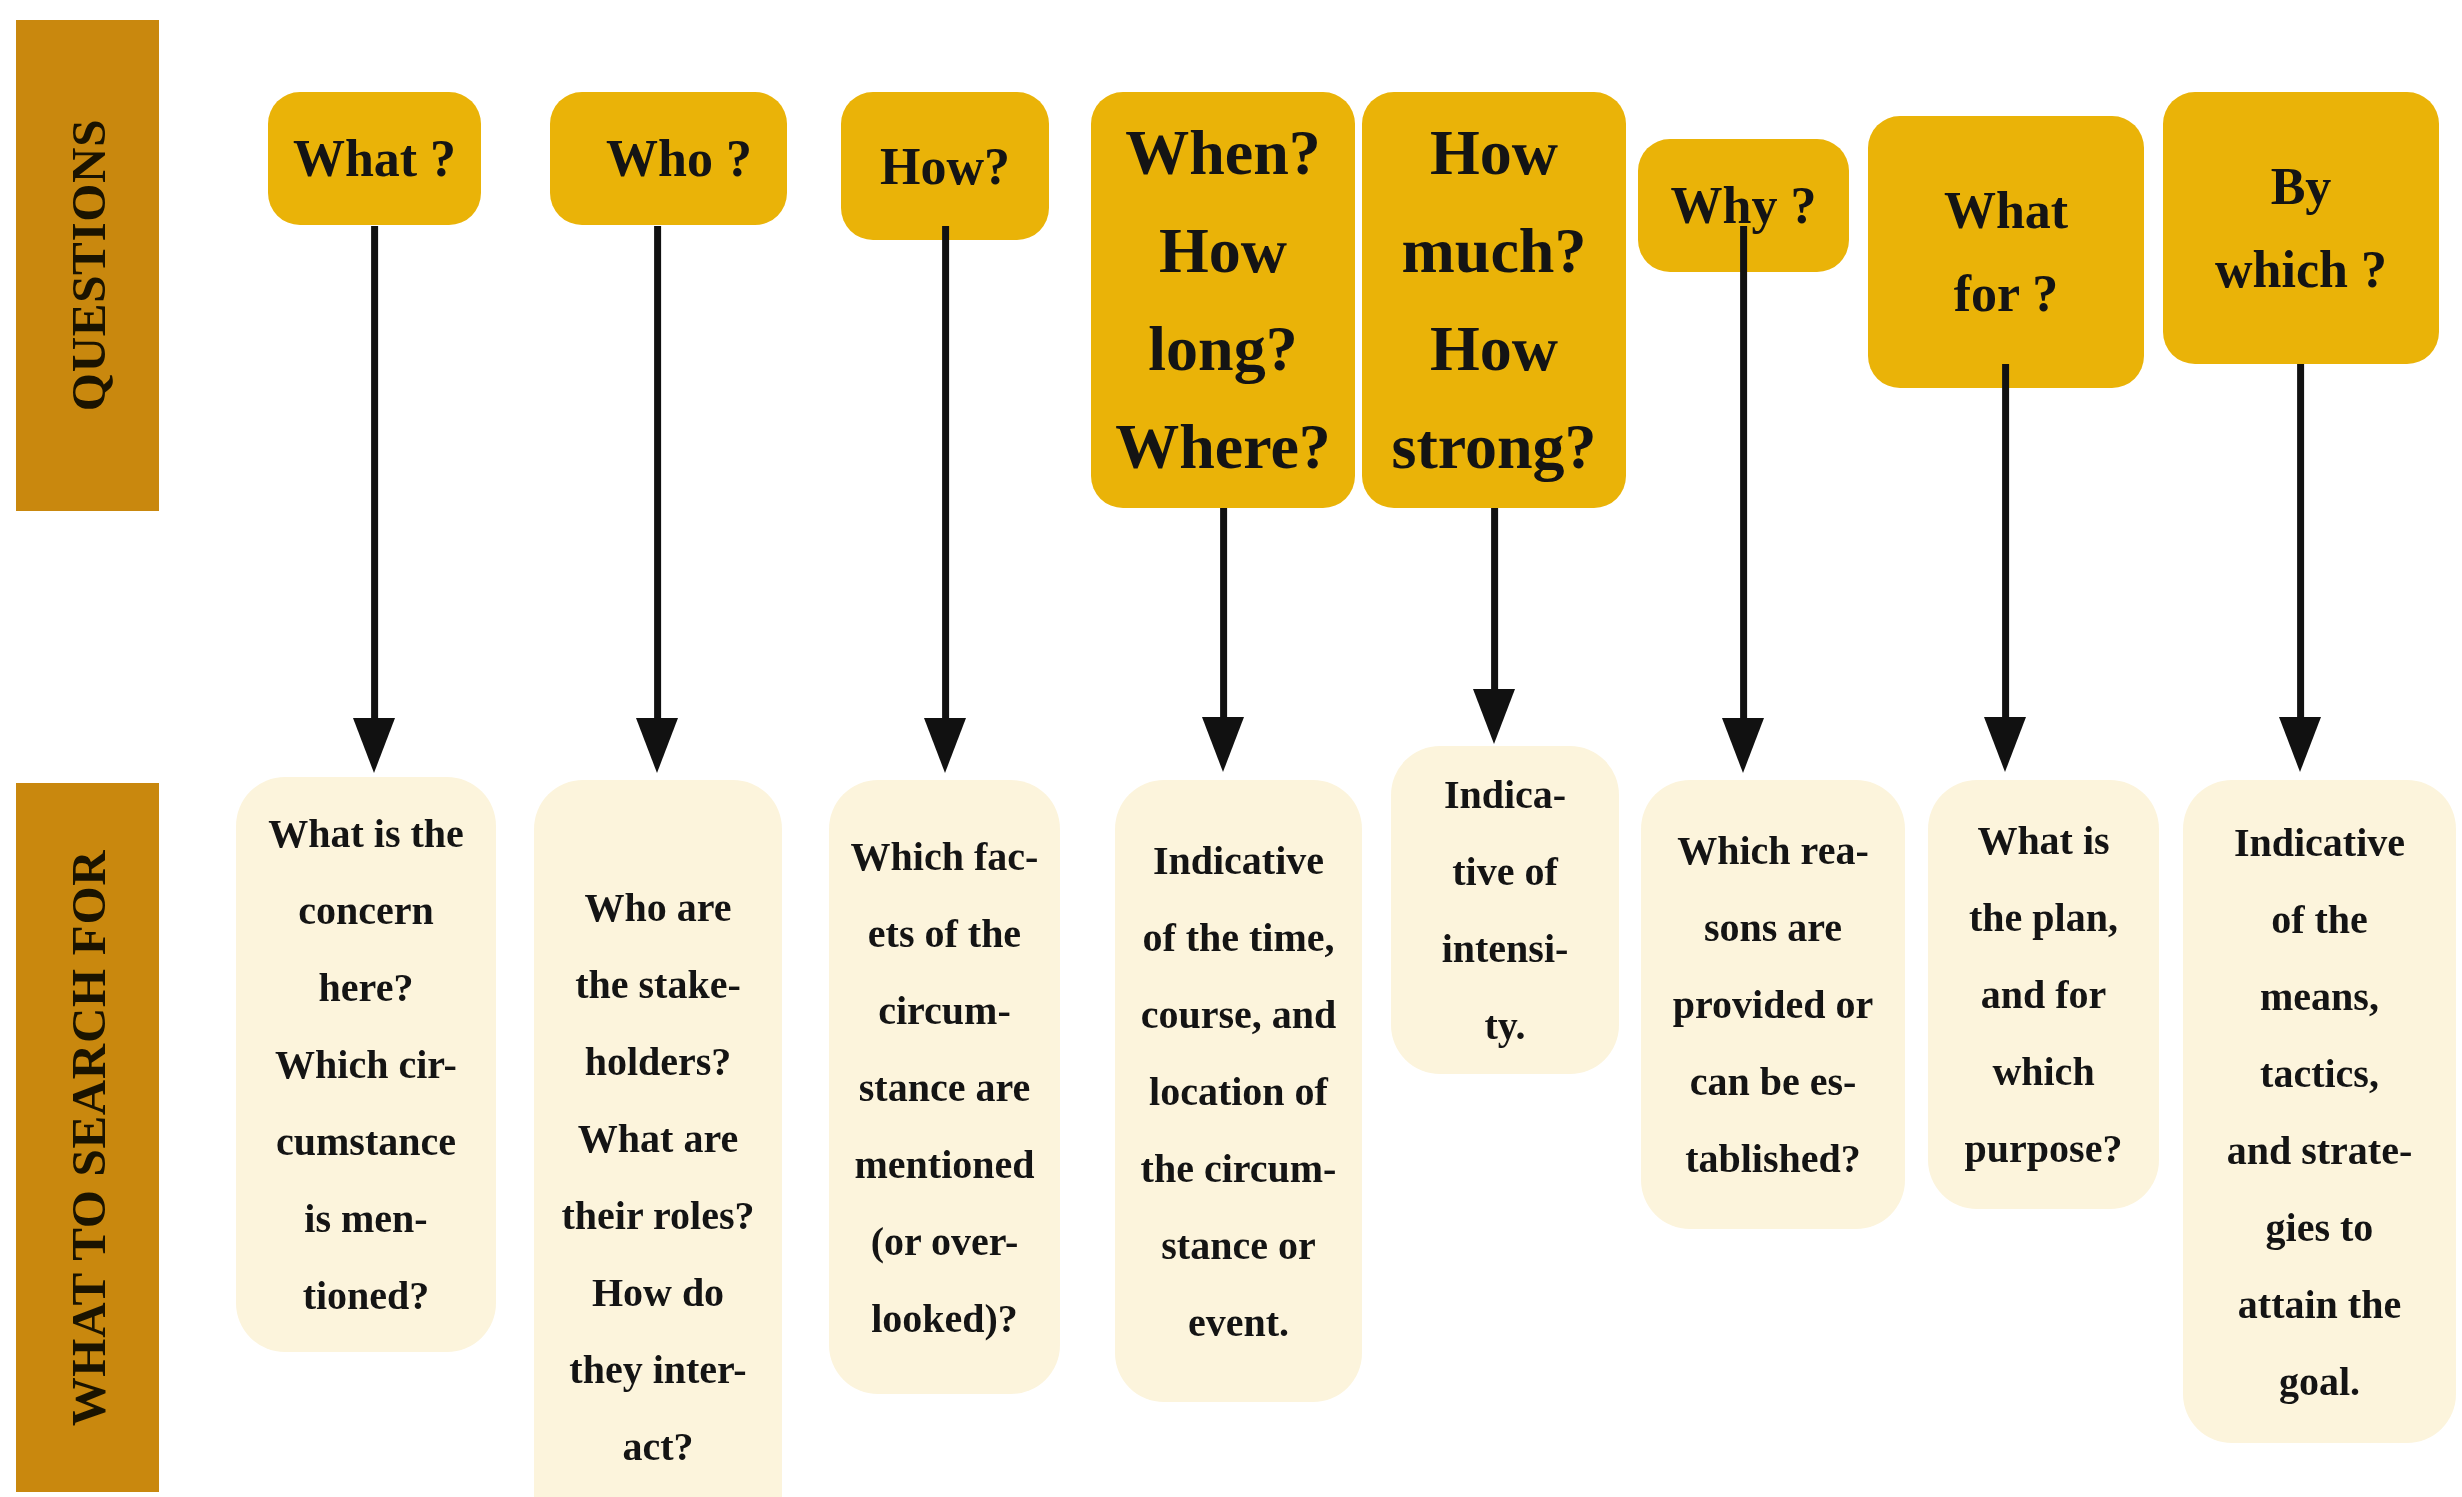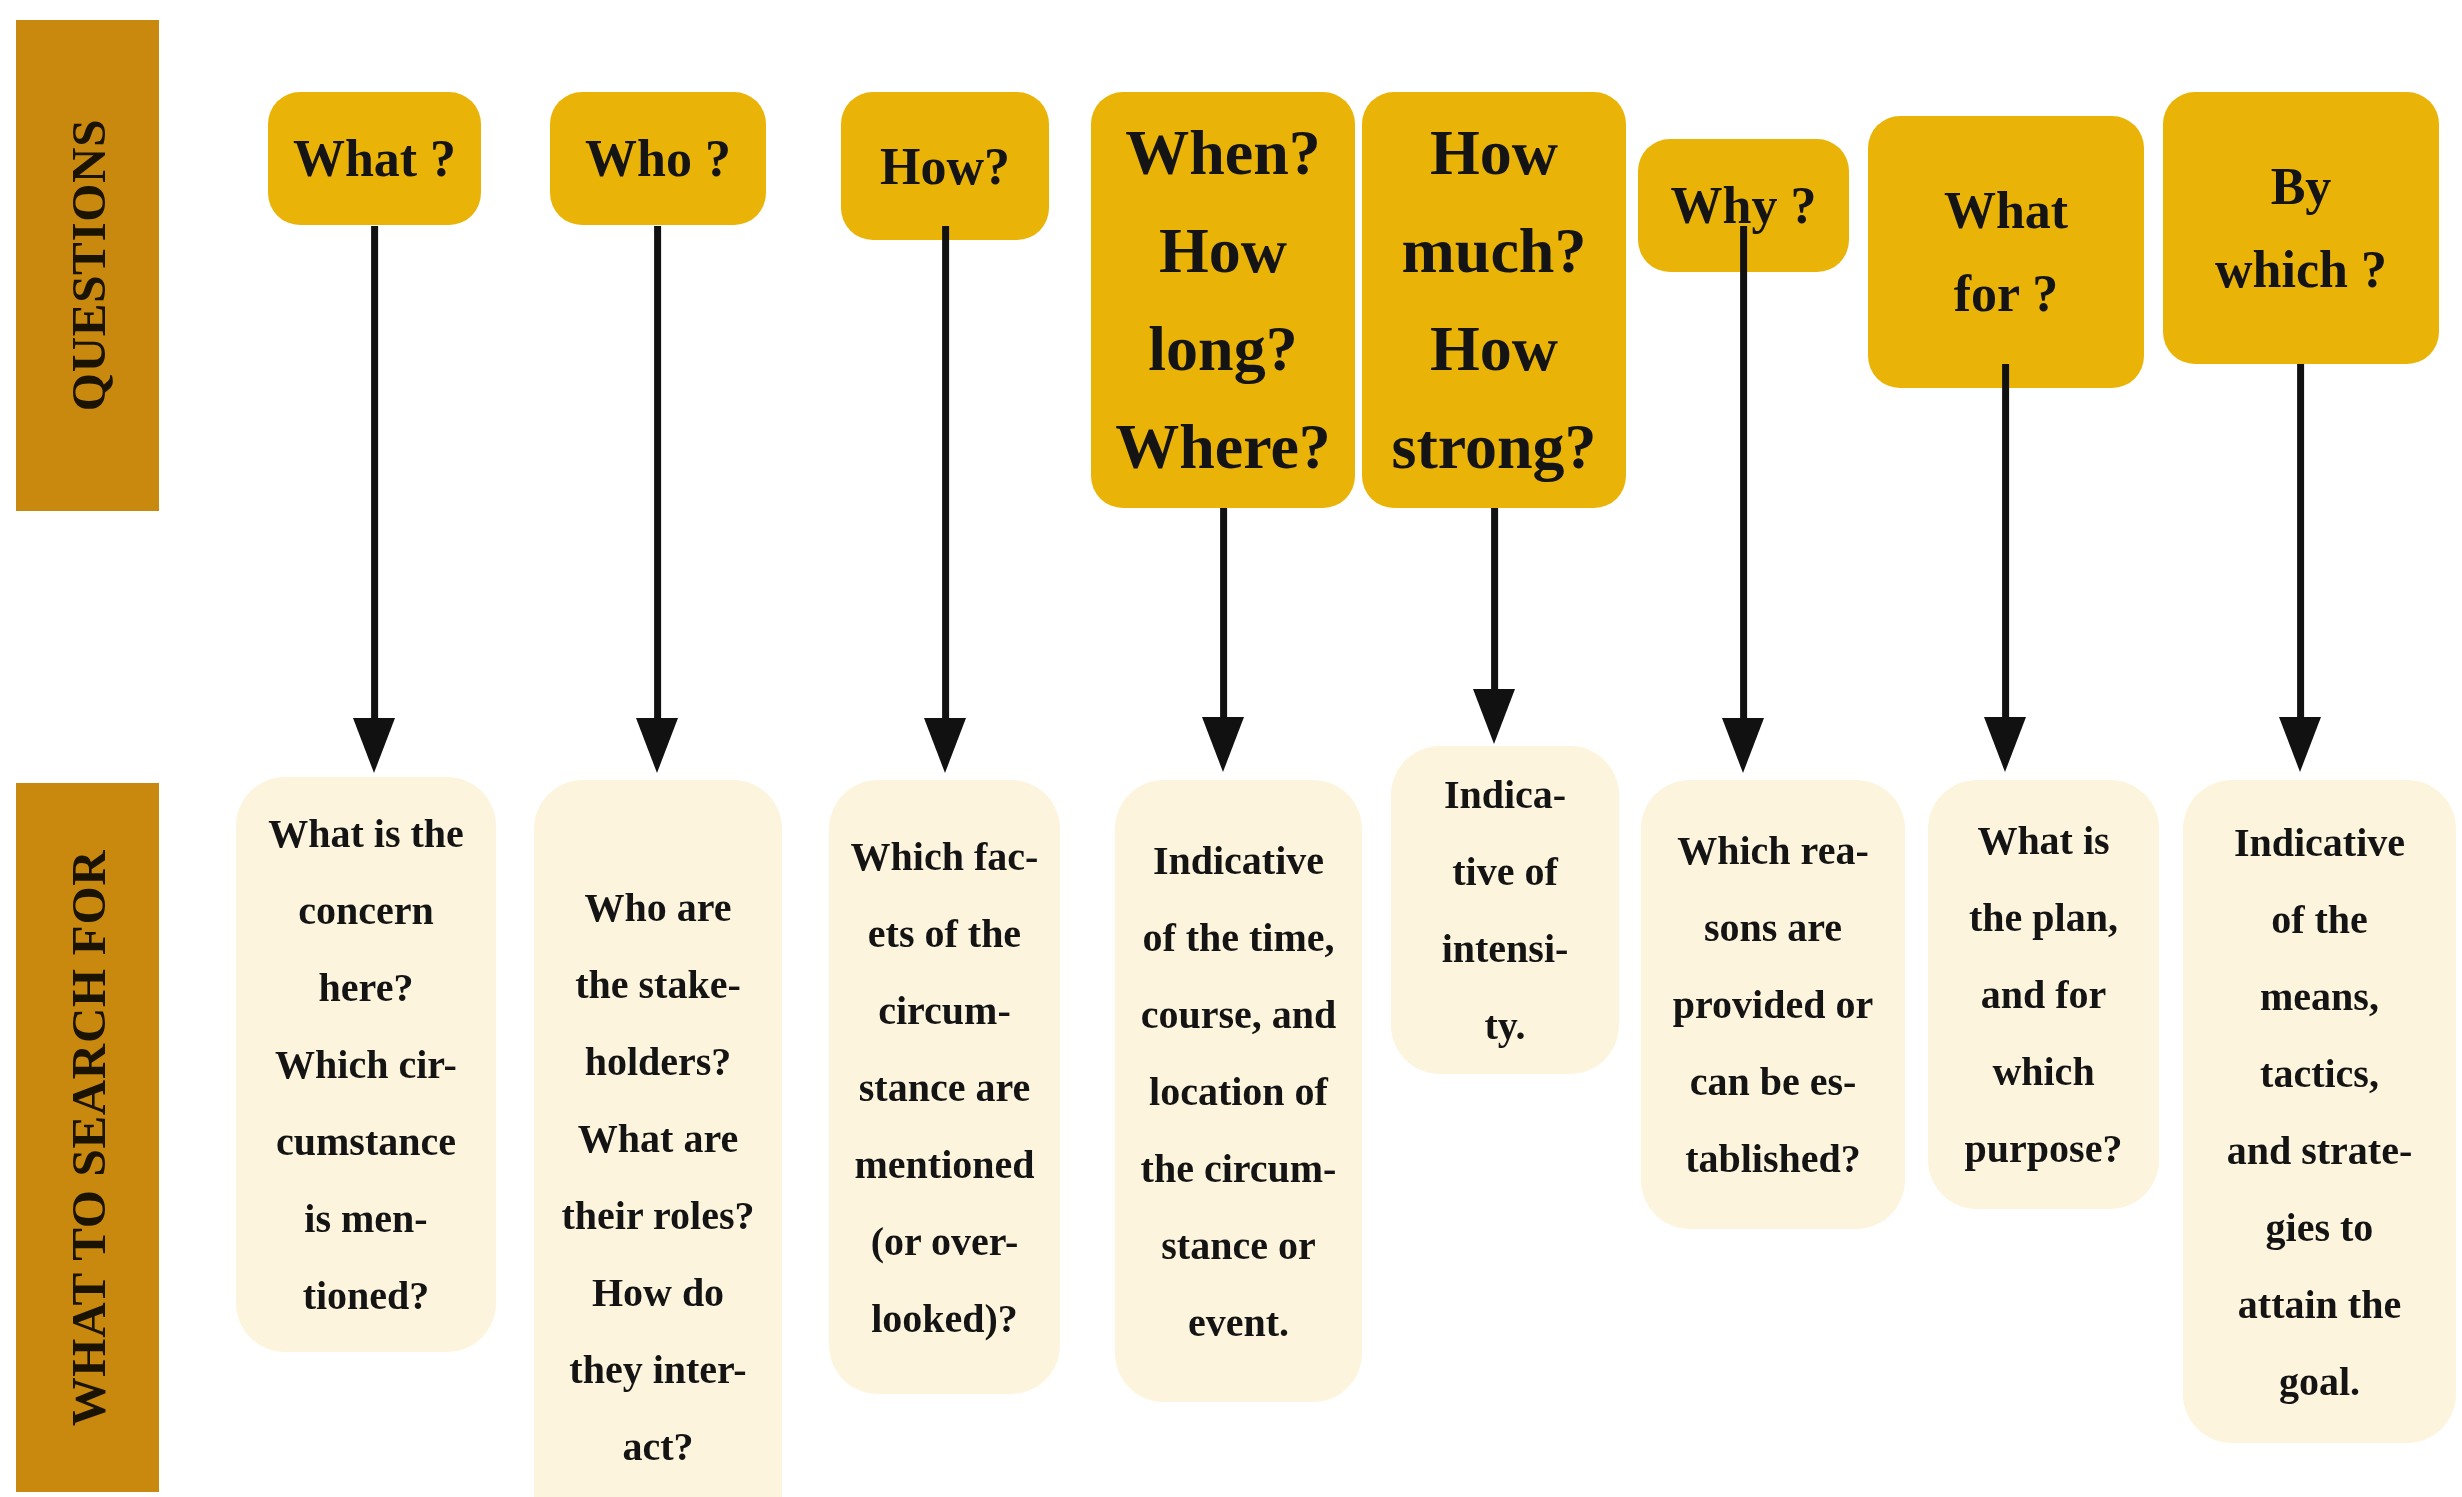--- a/index.html
+++ b/index.html
@@ -27,21 +27,21 @@
   }
   .qbox{background:#eab308;border-radius:32px;}
   .abox{background:#FCF4DC;border-radius:49px;}
   .btext{white-space:pre-line;font-weight:bold;}
   .qbox .btext{font-size:52px;line-height:1.25;}
   .qbox.tall .btext{font-size:64px;line-height:98px;font-family:Liberation Serif, serif;}
   .qbox.twoline .btext{font-size:52px;line-height:83px;}
   .abox .btext{font-size:40px;line-height:77px;}
 
   .q1{left:268px;top:92px;width:213px;height:133px;}
-  .q2{left:550px;top:92px;width:216px;height:133px;}
+  .q2{left:550px;top:92px;width:216px;height:133px;padding-left:21px;}
   .q3{left:841px;top:92px;width:208px;height:148px;}
   .q4{left:1091px;top:92px;width:264px;height:416px;}
   .q5{left:1362px;top:92px;width:264px;height:416px;}
   .q6{left:1638px;top:92px;width:211px;height:133px;margin-top:47px;}
   .q7{left:1868px;top:92px;width:276px;height:272px;margin-top:24px;}
   .q8{left:2163px;top:92px;width:276px;height:272px;}
 
   .b1{left:236px;top:777px;width:260px;height:575px;}
   .b2{left:534px;top:780px;width:248px;height:794px;}
   .b3{left:829px;top:780px;width:231px;height:614px;}

